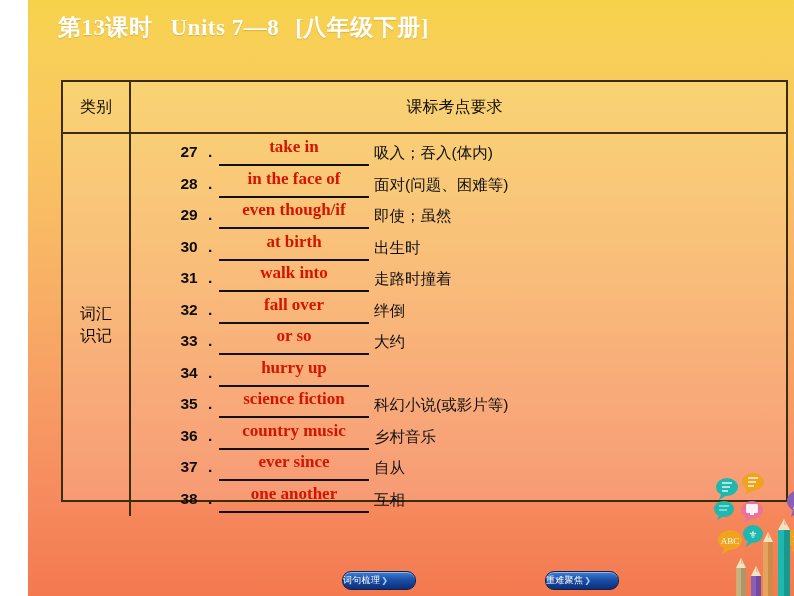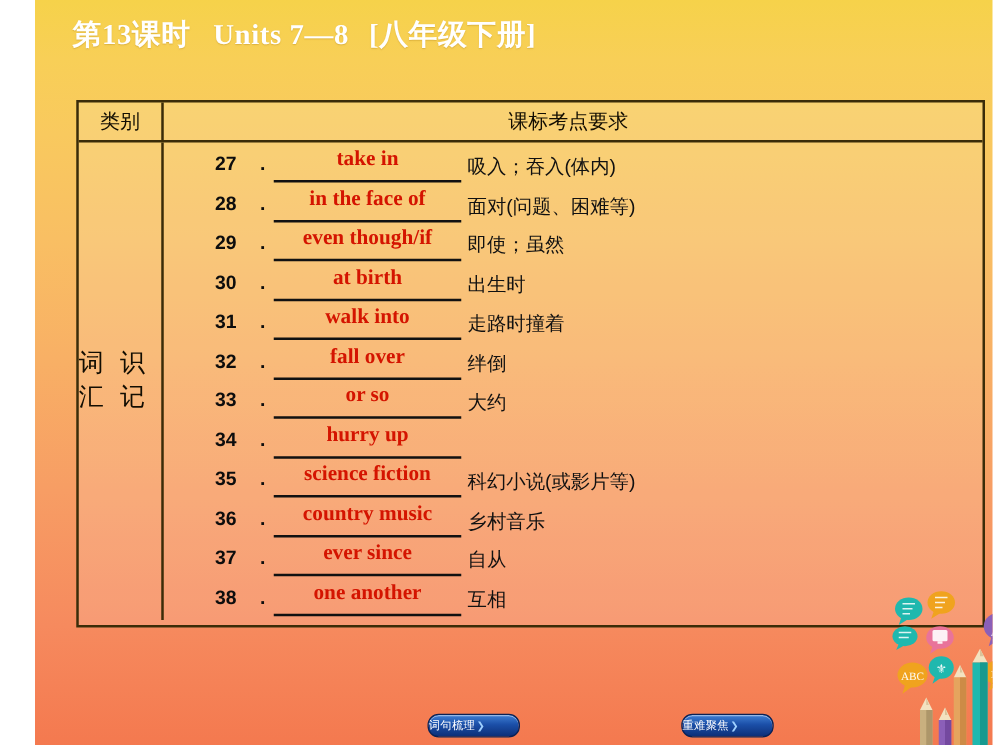--- a/index.html
+++ b/index.html
@@ -70,21 +70,21 @@
     left: 33px;
     top: 80px;
     width: 727px;
     height: 422px;
     border: 2px solid #3b2c08;
     box-sizing: border-box;
     background: rgba(255,255,255,0.14);
   }
   #table-head {
     position: relative;
-    height: 32px;
+    height: 52px;
     border-bottom: 2px solid #3b2c08;
     box-sizing: border-box;
     text-decoration: underline;
   }
   #head-cat {
     position: absolute;
     left: 0; top: 0;
     width: 68px;
     height: 100%;
     border-right: 2px solid #3b2c08;
@@ -108,42 +108,42 @@
     position: relative;
     height: 382px;
   }
   #body-cat {
     position: absolute;
     left: 0; top: 0;
     width: 68px;
     height: 100%;
     border-right: 2px solid #3b2c08;
     box-sizing: border-box;
-    display: flex; flex-direction: row;
+    display: flex; flex-direction: column;
     align-items: center; justify-content: center;
-    font-size: 20px;
+    font-size: 16px;
     line-height: 1.35;
     color: #120d02;
   }
   #body-list {
     position: absolute;
     left: 68px; top: 0; right: 0; bottom: 0;
     padding-top: 6px;
   }
 
   .vrow {
     position: relative;
     height: 31.5px;
   }
   .vnum {
     position: absolute;
     left: 41px;
     top: 3px;
     width: 34px;
-    text-align: left;
+    text-align: center;
     font-family: "Liberation Sans", sans-serif;
     font-weight: bold;
     font-size: 15.5px;
     color: #0d0d0d;
   }
   .vnum-dot {
     position: absolute;
     left: 77px;
     top: 3px;
     font-family: "Liberation Sans", sans-serif;

